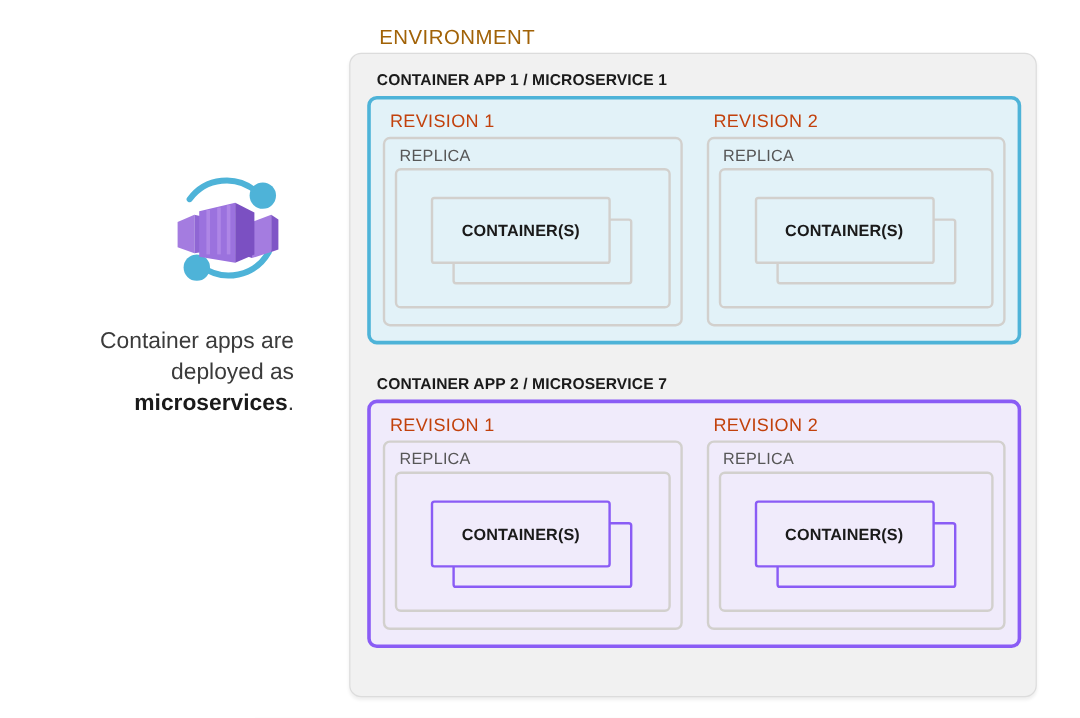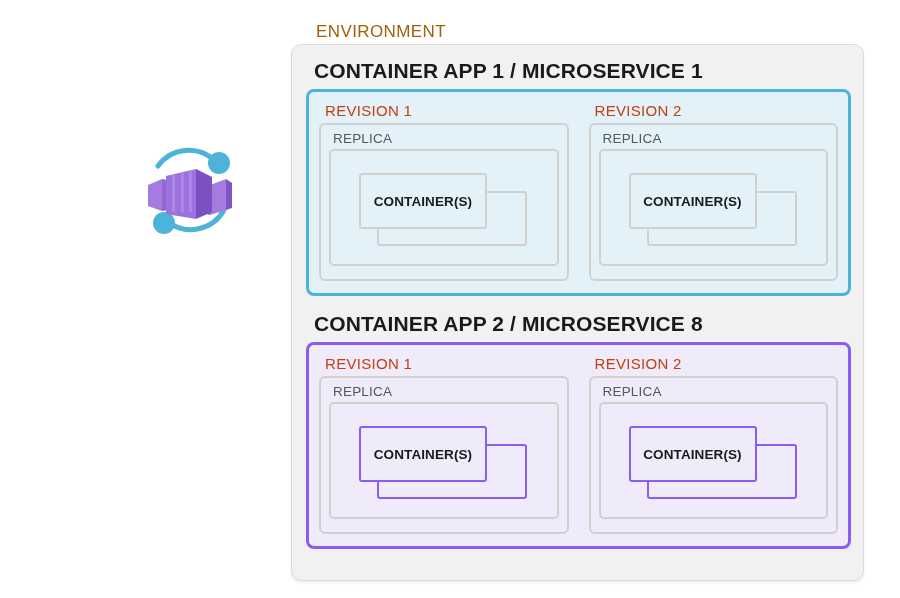--- a/index.html
+++ b/index.html
@@ -69,21 +69,21 @@
   
   .app-group {
     position: absolute;
     left: 14px;
     width: 545px;
   }
   #app-group-1 { top: 14px; }
   #app-group-2 { top: 267px; }
 
   .app-title {
-    font-size: 21px;
+    font-size: 13px;
     font-weight: bold;
     color: #1a1a1a;
     letter-spacing: 0.1px;
     margin: 0 0 6px 8px;
     font-family: "Liberation Sans", sans-serif;
   }
 
   .app-body {
     position: relative;
     height: 207px;
@@ -161,21 +161,21 @@
   }
   .cbox-back {
     left: 18px;
     top: 18px;
     width: 150px;
     height: 55px;
   }
   .cbox-front {
     left: 0px;
     top: 0px;
-    width: 128px;
+    width: 150px;
     height: 56px;
     display: flex;
     align-items: center;
     justify-content: center;
   }
   .teal .cbox { border-color: #d2d0cd; background: #e2f2f8; }
   .teal .cbox-back { background: #e2f2f8; }
   .purple .cbox { border-color: #8a5cf5; background: #f0ebfb; }
   .purple .cbox-back { background: #f0ebfb; }
 
@@ -211,20 +211,25 @@
 
       <path d="M 30 38 L 60 31 L 60 81 L 30 76 Z" fill="#9b72de"></path>
       <path d="M 60 31 L 76 39 L 76 74 L 60 81 Z" fill="#7b50c2"></path>
 
       <rect x="36" y="37" width="3" height="37" fill="#b48ee8" opacity="0.75"></rect>
       <rect x="45" y="35" width="3" height="39" fill="#b48ee8" opacity="0.75"></rect>
       <rect x="53" y="33" width="3" height="41" fill="#b48ee8" opacity="0.75"></rect>
     </svg>
   </div>
 
+  <div id="caption">
+    <span>Container apps are</span><br>
+    <span>deployed as</span><br>
+    <span class="bold">microservices</span><span>.</span>
+  </div>
 
 </div>
 
 <div id="environment-label">ENVIRONMENT</div>
 
 <div id="environment-box">
 
   <div class="app-group" id="app-group-1">
     <div class="app-title">CONTAINER APP 1 / MICROSERVICE 1</div>
     <div class="app-body teal">
@@ -256,21 +261,21 @@
               </div>
             </div>
           </div>
         </div>
       </div>
 
     </div>
   </div>
 
   <div class="app-group" id="app-group-2">
-    <div class="app-title">CONTAINER APP 2 / MICROSERVICE 8</div>
+    <div class="app-title">CONTAINER APP 2 / MICROSERVICE 7</div>
     <div class="app-body purple">
 
       <div class="revision">
         <div class="revision-label">REVISION 1</div>
         <div class="replica">
           <div class="replica-label">REPLICA</div>
           <div class="inner-frame">
             <div class="container-stack">
               <div class="cbox cbox-back"></div>
               <div class="cbox cbox-front">

